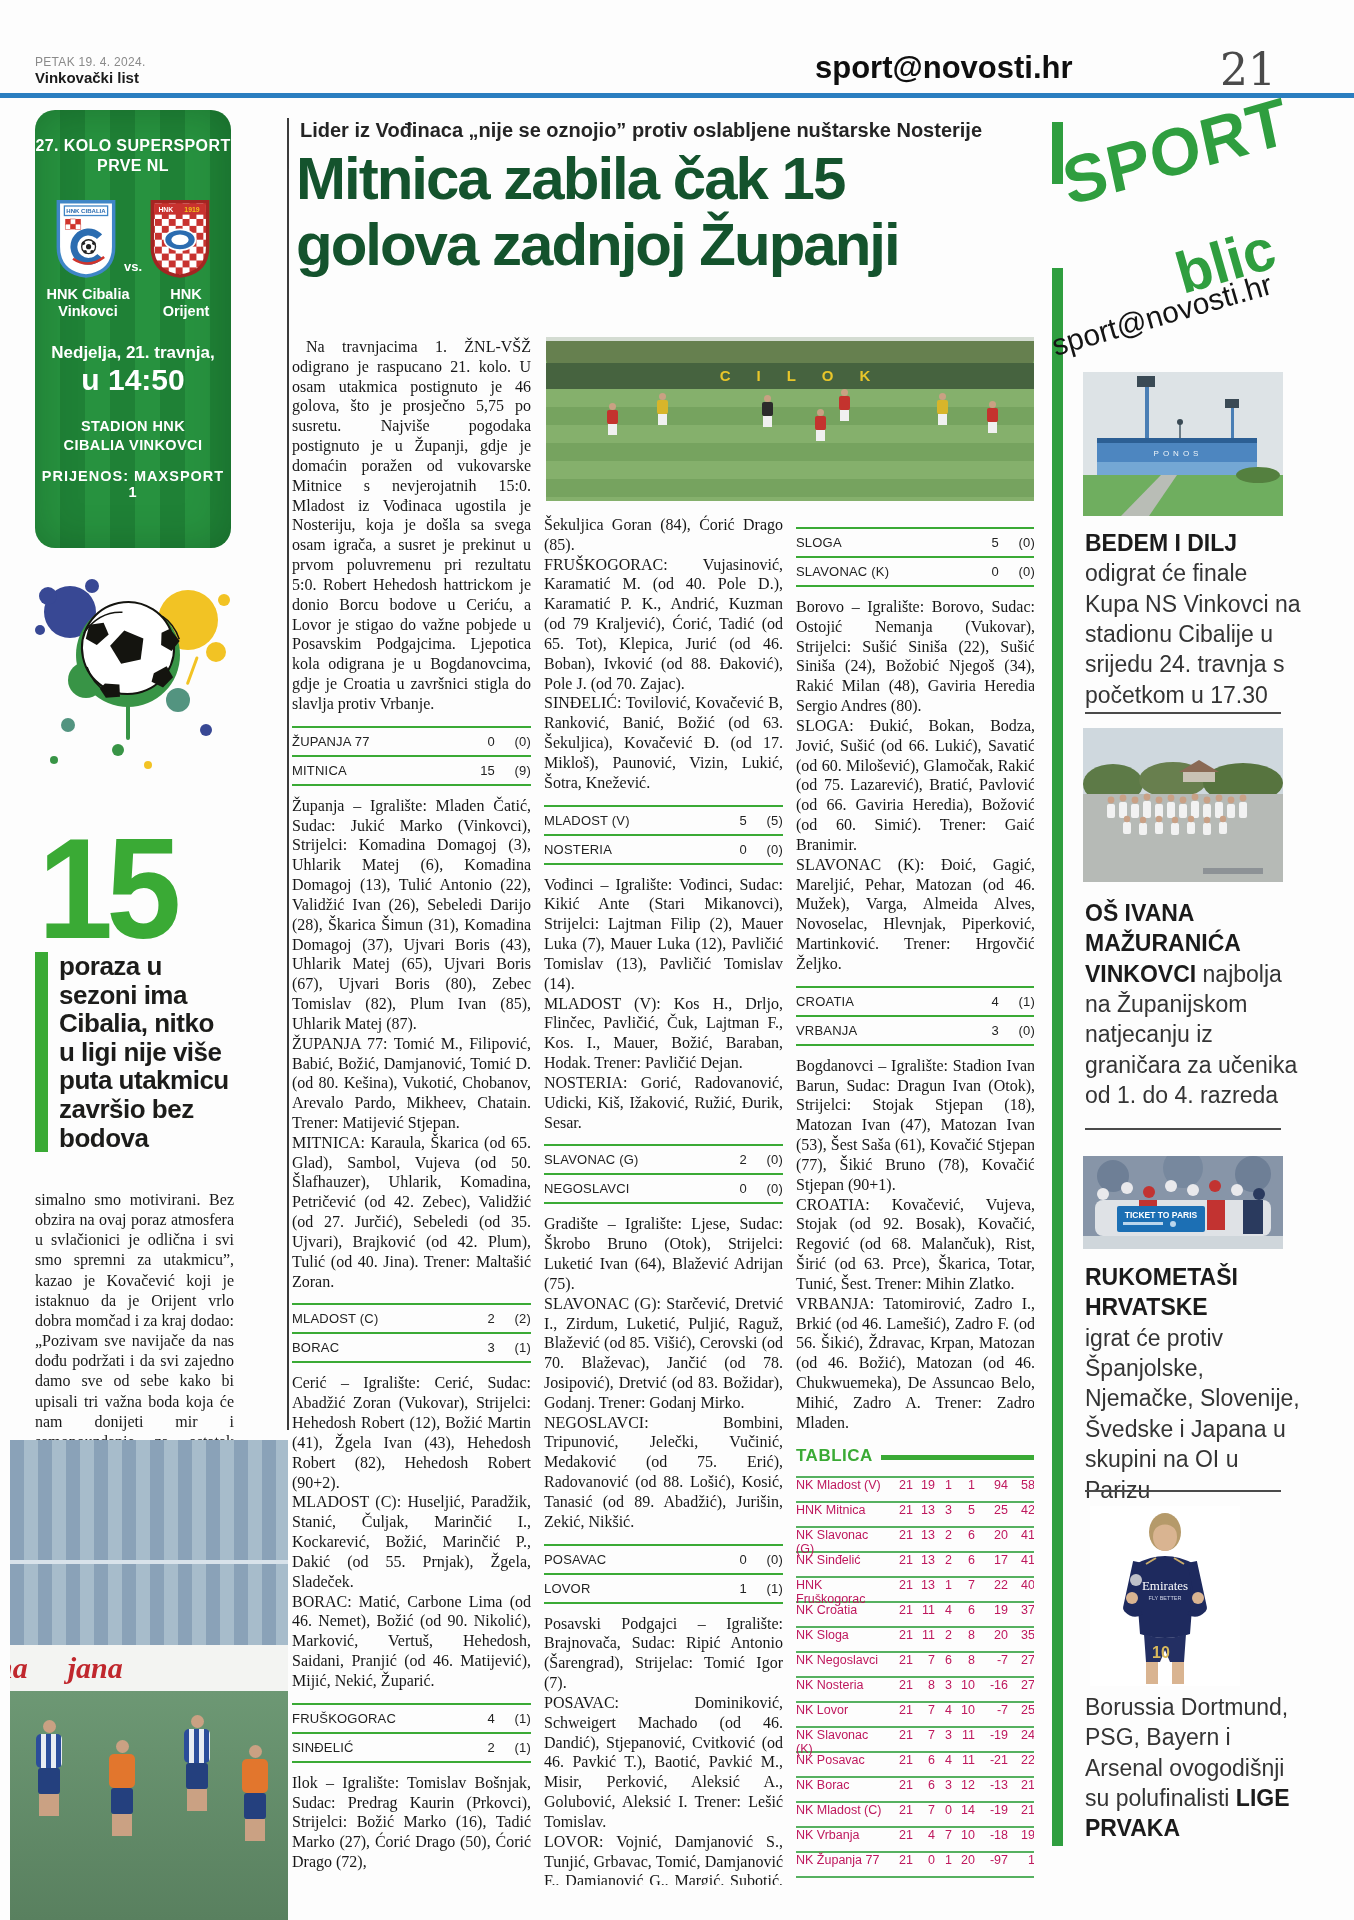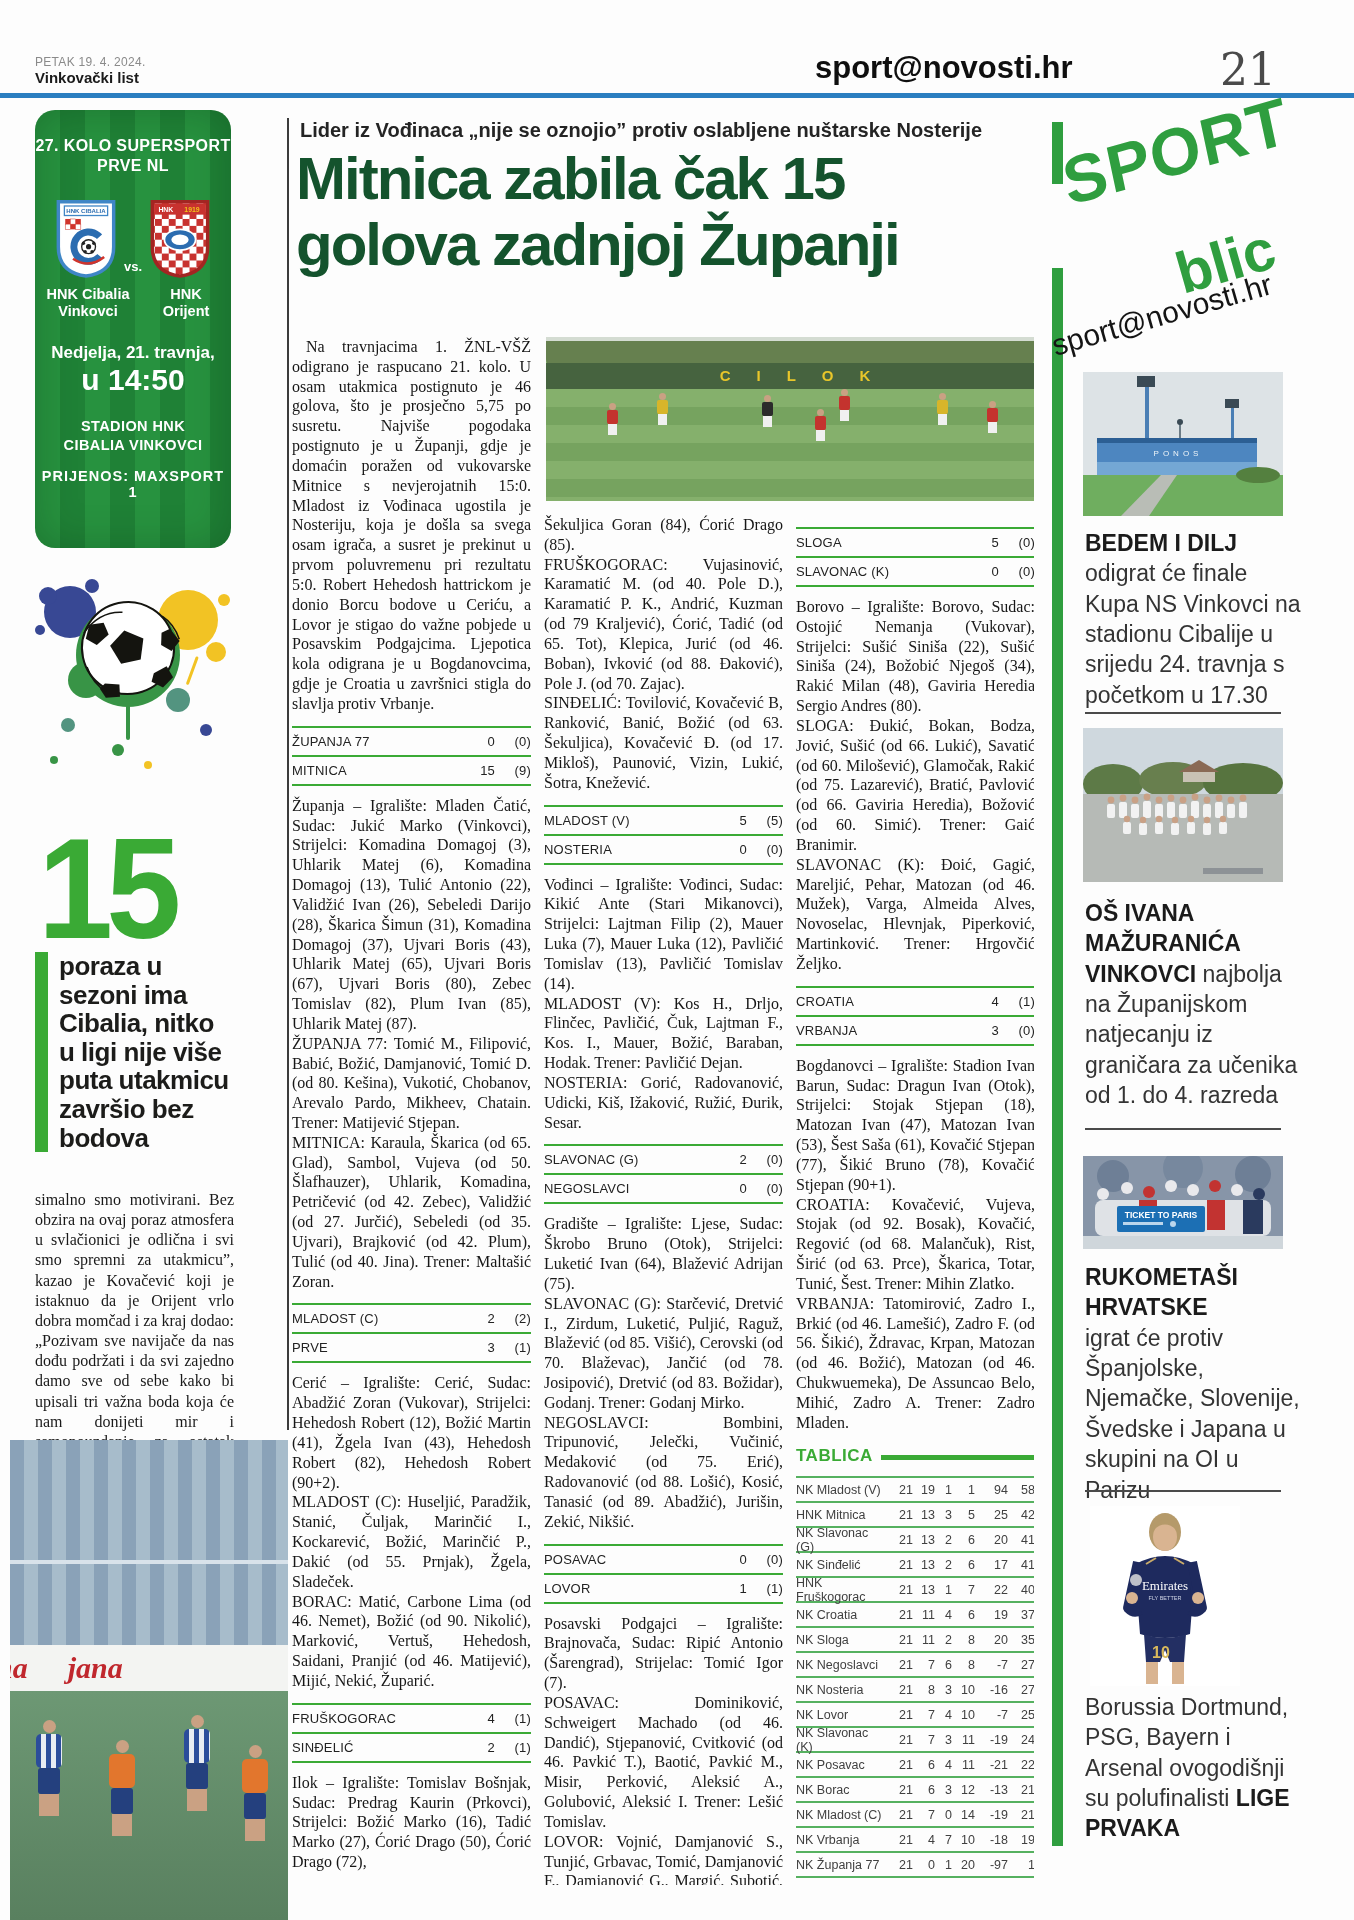--- a/index.html
+++ b/index.html
@@ -85,22 +85,22 @@
   .mpl .t{width:11px;height:14px;margin:0 auto;border-radius:2px;}
   .mpl .g{width:9px;height:11px;margin:0 auto;background:#f0f0f0;}
   .t-red{background:#c4332e;} .t-yel{background:#d8b52a;} .t-ref{background:#2b2b2b;}
 
   
   .tablica{margin-top:14px;}
   .tab-head{display:flex;align-items:center;}
   .tab-title{font-size:17px;font-weight:700;color:#3aaa35;letter-spacing:.5px;}
   .tab-rule{flex:1;height:5px;background:#3aaa35;margin-left:8px;margin-top:3px;}
   .tab-rows{margin-top:10px;border-top:2px solid #56b160;}
-  .trow{display:flex;align-items:center;height:23px;border-bottom:2px solid #56b160;
-        font-size:12.5px;color:#404040;}
+  .trow{display:flex;height:23px;border-bottom:2px solid #56b160;
+        font-size:12.5px;color:#be185d;}
   .trow .tname{flex:1;}
   .trow .tn{text-align:right;} 
   .tn.c1{width:26px;} .tn.c2{width:22px;} .tn.c3{width:17px;} .tn.c4{width:23px;}
   .tn.c5{width:33px;} .tn.c6{width:27px;}
 
   
   .sb-bar{left:1052px;width:11px;background:#2f9e3f;}
   .sb-sport{left:1056px;top:146px;font-size:66px;font-weight:700;color:#2f9e3f;
     transform:rotate(-16deg) skewX(-4deg);transform-origin:left top;letter-spacing:1px;}
   .sb-blic{left:1168px;top:242px;font-size:58px;font-weight:700;color:#2f9e3f;
@@ -275,21 +275,21 @@
         <p class="body-p">Županja – Igralište: Mladen Čatić, Sudac: Jukić Marko (Vinkovci), Strijelci: Komadina Domagoj (3), Uhlarik Matej (6), Komadina Domagoj (13), Tulić Antonio (22), Validžić Ivan (26), Sebeledi Darijo (28), Škarica Šimun (31), Komadina Domagoj (37), Ujvari Boris (43), Uhlarik Matej (65), Ujvari Boris (67), Ujvari Boris (80), Zebec Tomislav (82), Plum Ivan (85), Uhlarik Matej (87).</p>
         <p class="body-p">ŽUPANJA 77: Tomić M., Filipović, Babić, Božić, Damjanović, Tomić D. (od 80. Kešina), Vukotić, Chobanov, Arevalo Pardo, Mikheev, Chatain. Trener: Matijević Stjepan.</p>
         <p class="body-p">MITNICA: Karaula, Škarica (od 65. Glad), Sambol, Vujeva (od 50. Šlafhauzer), Uhlarik, Komadina, Petričević (od 42. Zebec), Validžić (od 27. Jurčić), Sebeledi (od 35. Ujvari), Brajković (od 42. Plum), Tulić (od 40. Jina). Trener: Maltašić Zoran.</p>
         <div class="scorebox">
           <div class="srow">
             <span class="steam">MLADOST (C)</span>
             <span class="ssc">2</span>
             <span class="sht">(2)</span>
           </div>
           <div class="srow">
-            <span class="steam">PRVE</span>
+            <span class="steam">BORAC</span>
             <span class="ssc">3</span>
             <span class="sht">(1)</span>
           </div>
         </div>
         <p class="body-p">Cerić – Igralište: Cerić, Sudac: Abadžić Zoran (Vukovar), Strijelci: Hehedosh Robert (12), Božić Martin (41), Žgela Ivan (43), Hehedosh Robert (82), Hehedosh Robert (90+2).</p>
         <p class="body-p">MLADOST (C): Huseljić, Paradžik, Stanić, Čuljak, Marinčić I., Kockarević, Božić, Marinčić P., Dakić (od 55. Prnjak), Žgela, Sladeček.</p>
         <p class="body-p">BORAC: Matić, Carbone Lima (od 46. Nemet), Božić (od 90. Nikolić), Marković, Vertuš, Hehedosh, Saidani, Pranjić (od 46. Matijević), Mijić, Nekić, Župarić.</p>
         <div class="scorebox">
           <div class="srow">
             <span class="steam">FRUŠKOGORAC</span>

